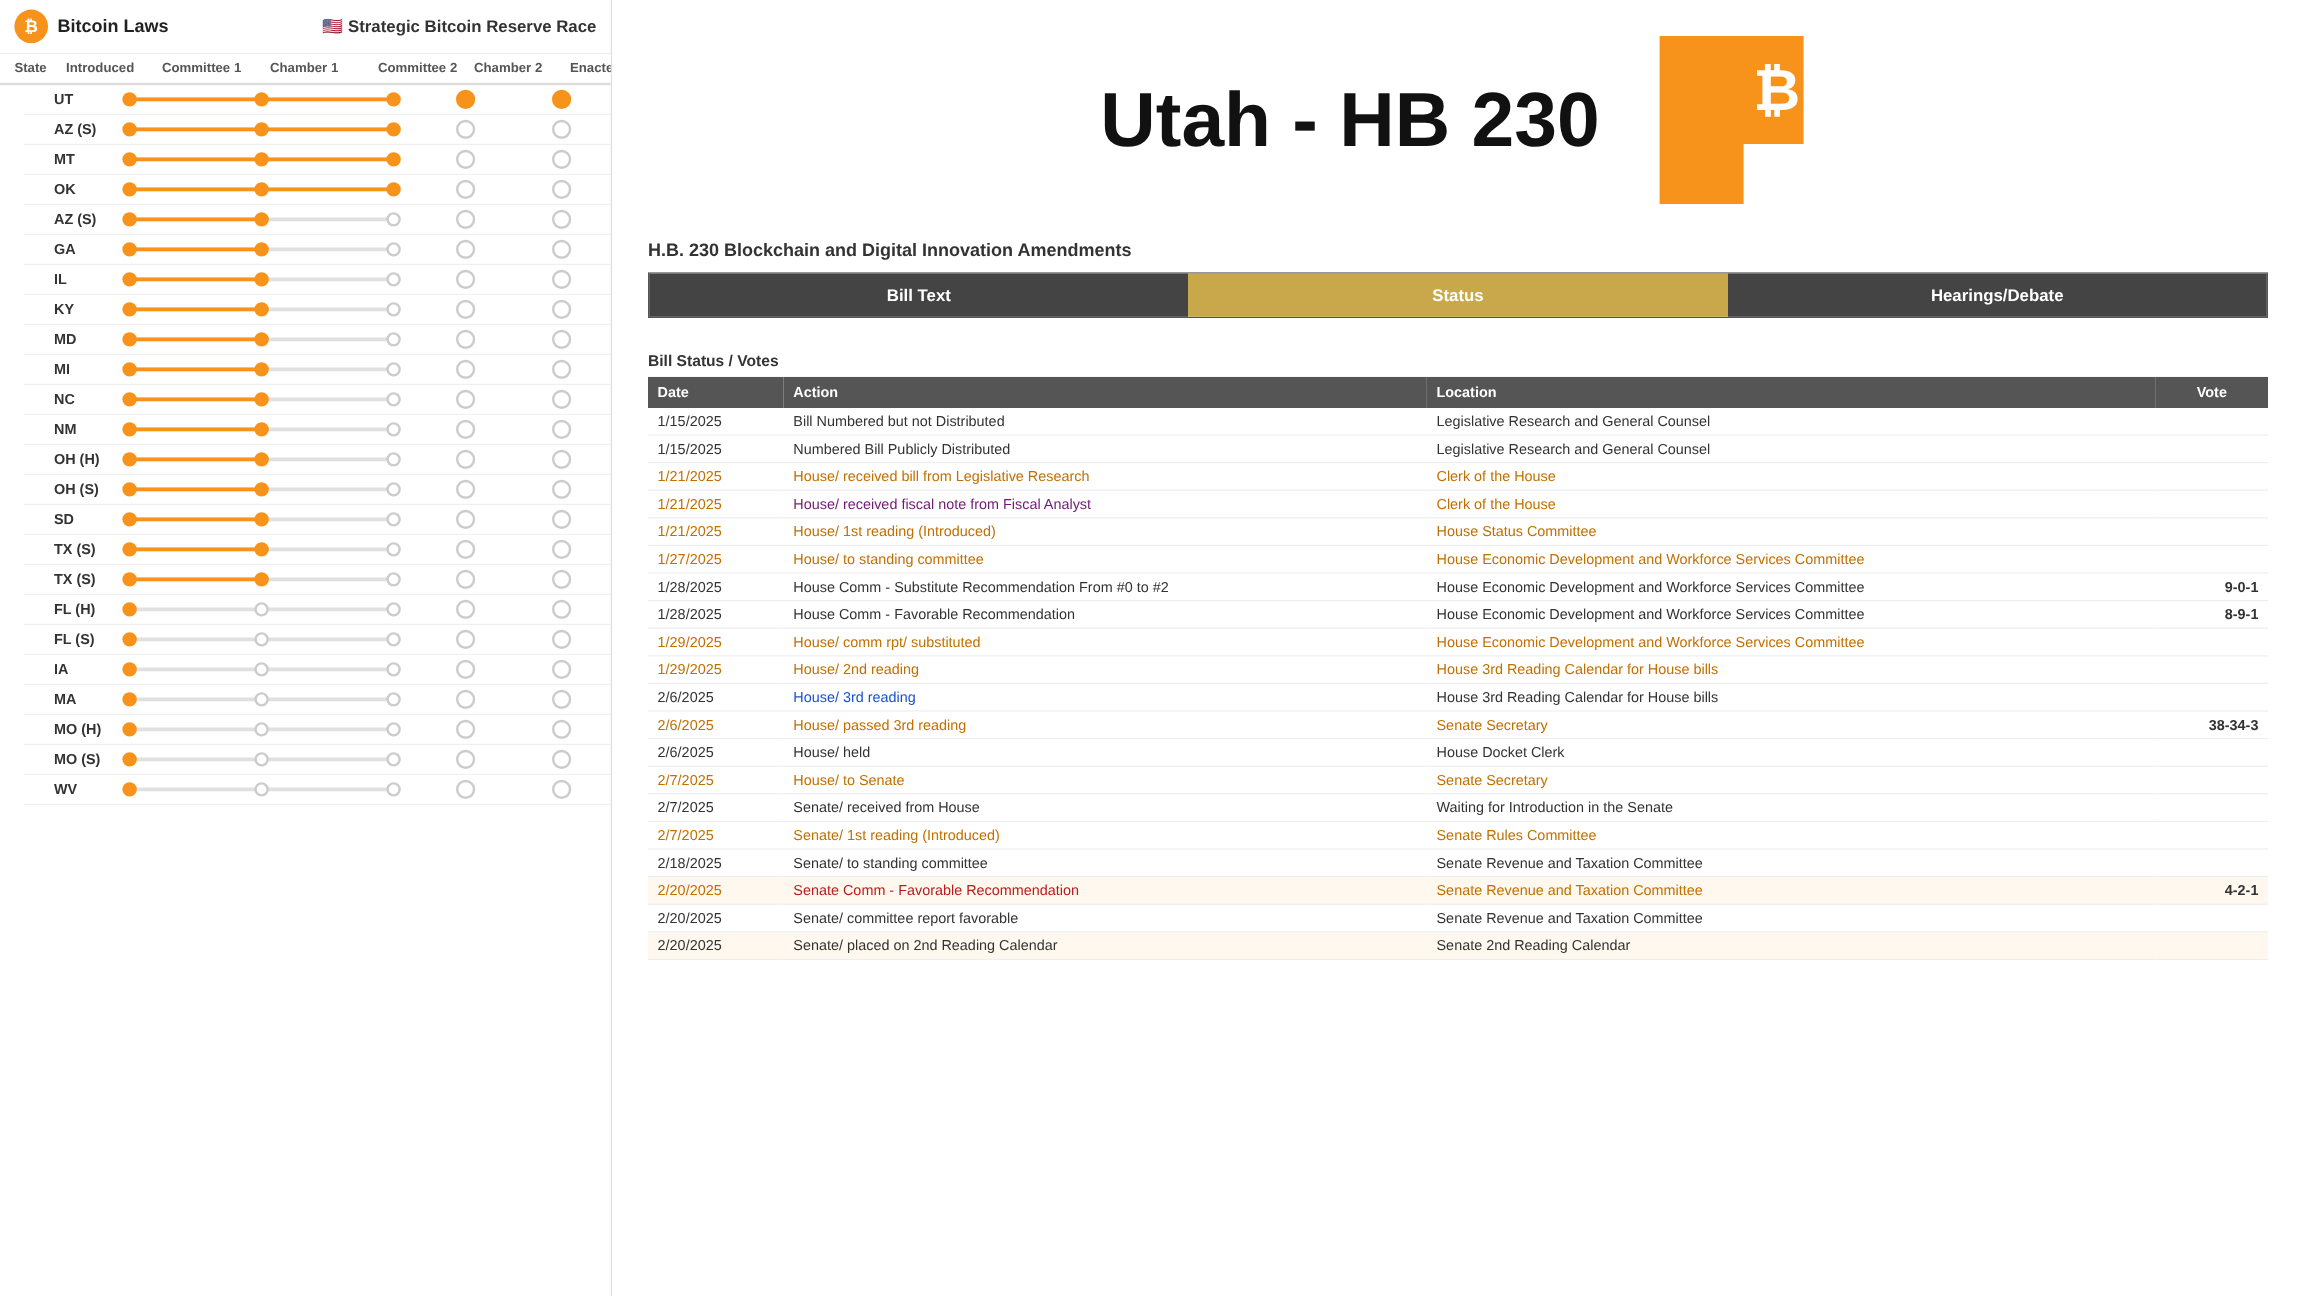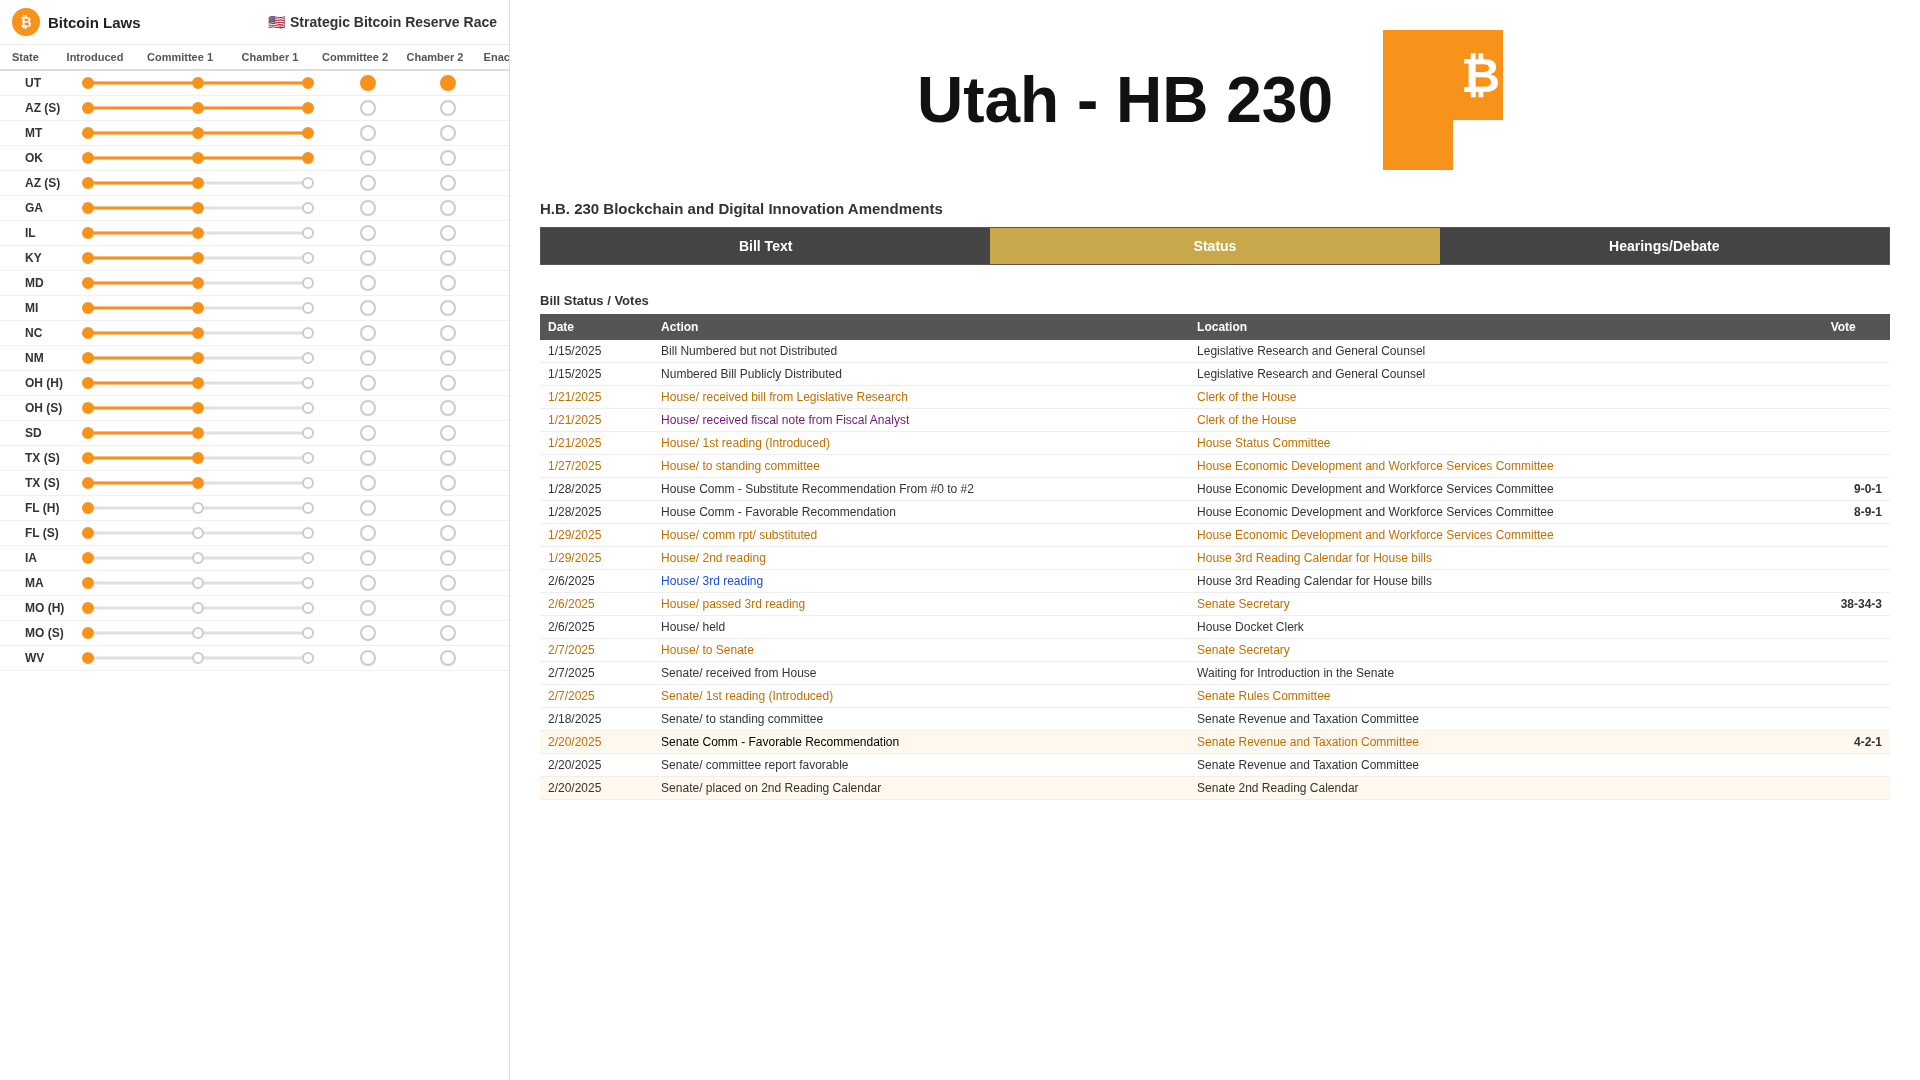--- a/index.html
+++ b/index.html
@@ -51,35 +51,36 @@
       grid-template-columns: 55px 80px 90px 90px 80px 80px 60px;
       background: #fff;
       border-bottom: 2px solid #ddd;
       padding: 6px 0;
     }
 
     .th {
       font-size: 11px;
       font-weight: bold;
       color: #555;
-      text-align: center;
+      text-align: left;
     }
     .th:first-child { text-align: left; padding-left: 12px; }
 
     #state-rows {
       overflow-y: auto;
       flex: 1;
     }
 
     .state-row {
       display: grid;
       grid-template-columns: 55px 80px 90px 90px 80px 80px 60px;
       align-items: center;
       padding: 4px 13px;
       border-bottom: 1px solid #f0f0f0;
+      margin-left: 20px;
     }
 
     .state-label {
       font-size: 12px;
       font-weight: bold;
       color: #333;
       padding-left: 12px;
     }
 
     .progress-cell {
@@ -844,21 +845,21 @@
     <td class="vote-cell"></td>
   </tr>
           <tr>
     <td style="color:#333;white-space:nowrap">2/18/2025</td>
     <td style="color:#333">Senate/ to standing committee</td>
     <td style="color:#333">Senate Revenue and Taxation Committee</td>
     <td class="vote-cell"></td>
   </tr>
           <tr style="background: rgb(255, 248, 238);">
     <td style="color:#c07000;white-space:nowrap">2/20/2025</td>
-    <td style="color:#000000">Senate Comm - Favorable Recommendation</td>
+    <td style="color:#b91c1c">Senate Comm - Favorable Recommendation</td>
     <td style="color:#c07000">Senate Revenue and Taxation Committee</td>
     <td class="vote-cell">4-2-1</td>
   </tr>
           <tr>
     <td style="color:#333;white-space:nowrap">2/20/2025</td>
     <td style="color:#333">Senate/ committee report favorable</td>
     <td style="color:#333">Senate Revenue and Taxation Committee</td>
     <td class="vote-cell"></td>
   </tr>
           <tr style="background: rgb(255, 248, 238);">

